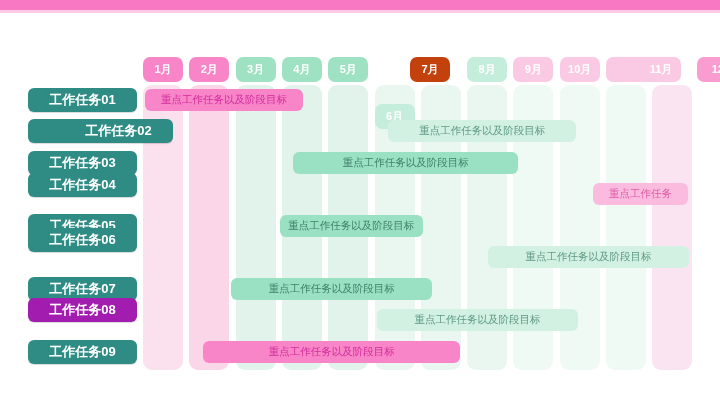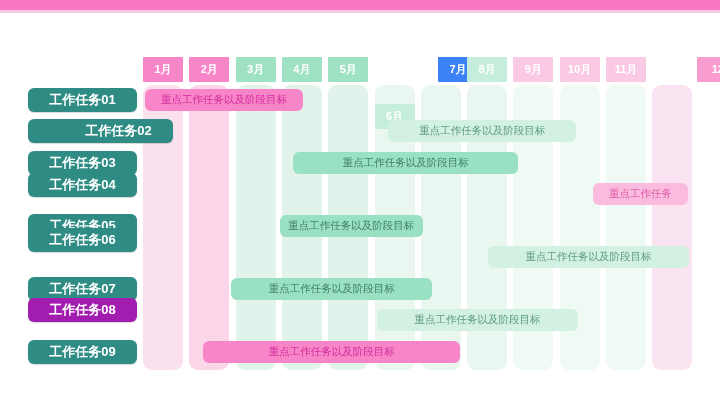--- a/index.html
+++ b/index.html
@@ -4,21 +4,21 @@
 <style>
   html,body{margin:0;padding:0;}
   body{
     width:720px;height:405px;position:relative;overflow:hidden;
     background:#ffffff;
     font-family:"Liberation Sans","DejaVu Sans",sans-serif;
   }
   .top-strip{position:absolute;left:0;top:0;width:720px;height:10px;}
   .top-strip-accent{position:absolute;left:0;top:10px;width:720px;height:3px;}
   .month-header{
-    position:absolute;top:57px;height:25px;border-radius:1px;
+    position:absolute;top:57px;height:25px;border-radius:7px;
     display:flex;align-items:center;justify-content:center;
     color:#fff;font-size:11px;font-weight:bold;
   }
   .col-stripe{position:absolute;top:85px;height:285px;border-radius:9px;}
   .task-btn{
     position:absolute;left:28px;width:109px;height:24px;border-radius:6px;
     display:flex;align-items:center;justify-content:center;
     color:#fff;font-size:13px;font-weight:bold;
     box-shadow:0 1px 1px rgba(0,0,0,0.15);
   }
@@ -48,25 +48,25 @@
     <div class="col-stripe" style="left: 606px; width: 40px; background: rgb(240, 250, 245);"></div>
     <div class="col-stripe" style="left: 652.3px; width: 40px; background: rgb(251, 228, 241);"></div>
   </div>
 <div id="months">
     <div class="month-header" style="left: 143px; width: 40px; background: rgb(249, 133, 201); color: rgb(255, 255, 255);">1月</div>
     <div class="month-header" style="left: 189.3px; width: 40px; background: rgb(249, 133, 201); color: rgb(255, 255, 255);">2月</div>
     <div class="month-header" style="left: 235.6px; width: 40px; background: rgb(159, 225, 195); color: rgb(255, 255, 255);">3月</div>
     <div class="month-header" style="left: 281.9px; width: 40px; background: rgb(159, 225, 195); color: rgb(255, 255, 255);">4月</div>
     <div class="month-header" style="left: 328.2px; width: 40px; background: rgb(159, 225, 195); color: rgb(255, 255, 255);">5月</div>
     <div class="month-header" style="left: 374.5px; width: 40px; background: rgb(196, 237, 219); color: rgb(255, 255, 255); margin-top: 47px;">6月</div>
-    <div class="month-header" style="left: 410px; width: 40px; background: #3b82f6; color: rgb(255, 255, 255); margin-left: 28px;">7月</div>
+    <div class="month-header" style="left: 410px; width: 40px; background: #c2410c; color: rgb(255, 255, 255);">7月</div>
     <div class="month-header" style="left: 467.1px; width: 40px; background: rgb(196, 237, 219); color: rgb(255, 255, 255);">8月</div>
     <div class="month-header" style="left: 513.4px; width: 40px; background: rgb(250, 202, 228); color: rgb(255, 255, 255);">9月</div>
     <div class="month-header" style="left: 559.7px; width: 40px; background: rgb(250, 202, 228); color: rgb(255, 255, 255);">10月</div>
-    <div class="month-header" style="left: 606px; width: 40px; background: rgb(250, 202, 228); color: rgb(255, 255, 255);">11月</div>
+    <div class="month-header" style="left: 606px; width: 40px; background: rgb(250, 202, 228); color: rgb(255, 255, 255); padding-left: 35px;">11月</div>
     <div class="month-header" style="left: 652.3px; width: 52px; background: rgb(249, 156, 208); color: rgb(255, 255, 255); margin-left: 45px;">12月</div>
   </div>
 <div id="tasks">
     <div class="task-btn" style="top: 88px; background: rgb(46, 140, 132); color: rgb(255, 255, 255);">工作任务01</div>
     <div class="task-btn" style="top: 119.45px; background: rgb(46, 140, 132); color: rgb(255, 255, 255); padding-left: 36px;">工作任务02</div>
     <div class="task-btn" style="top: 150.9px; background: rgb(46, 140, 132); color: rgb(255, 255, 255);">工作任务03</div>
     <div class="task-btn" style="top: 173px; background: rgb(46, 140, 132); color: rgb(255, 255, 255);">工作任务04</div>
     <div class="task-btn" style="top: 213.8px; background: rgb(46, 140, 132); color: rgb(255, 255, 255);">工作任务05</div>
     <div class="task-btn" style="top: 228px; background: rgb(46, 140, 132); color: rgb(255, 255, 255);">工作任务06</div>
     <div class="task-btn" style="top: 276.7px; background: rgb(46, 140, 132); color: rgb(255, 255, 255);">工作任务07</div>

